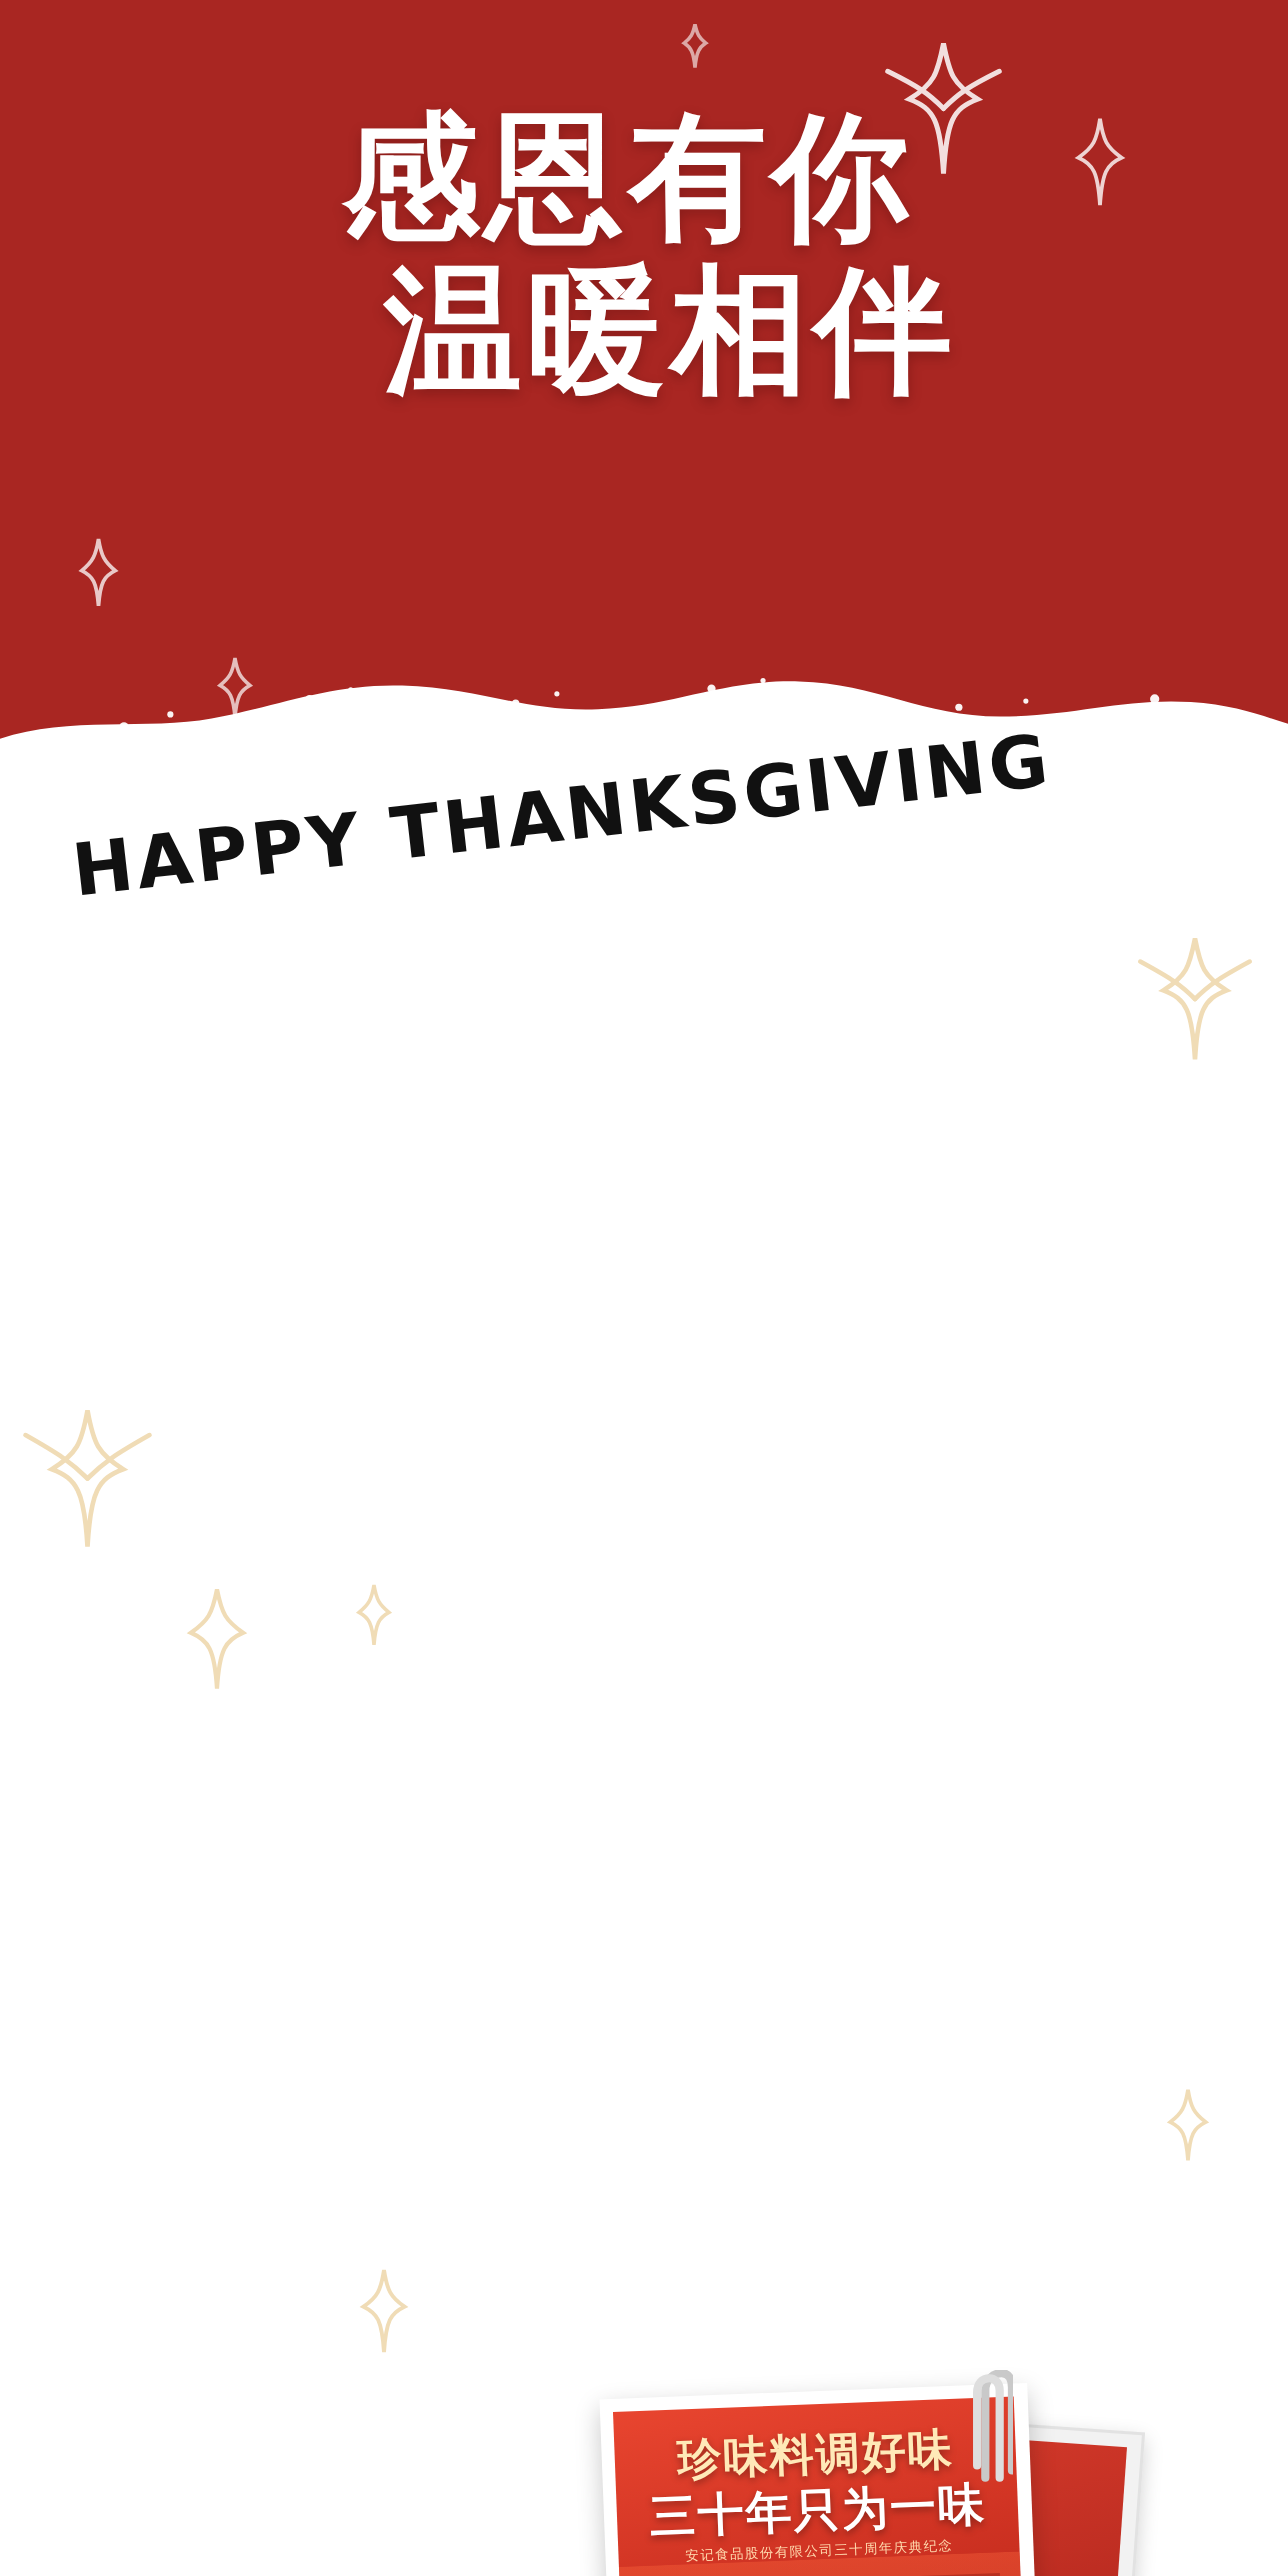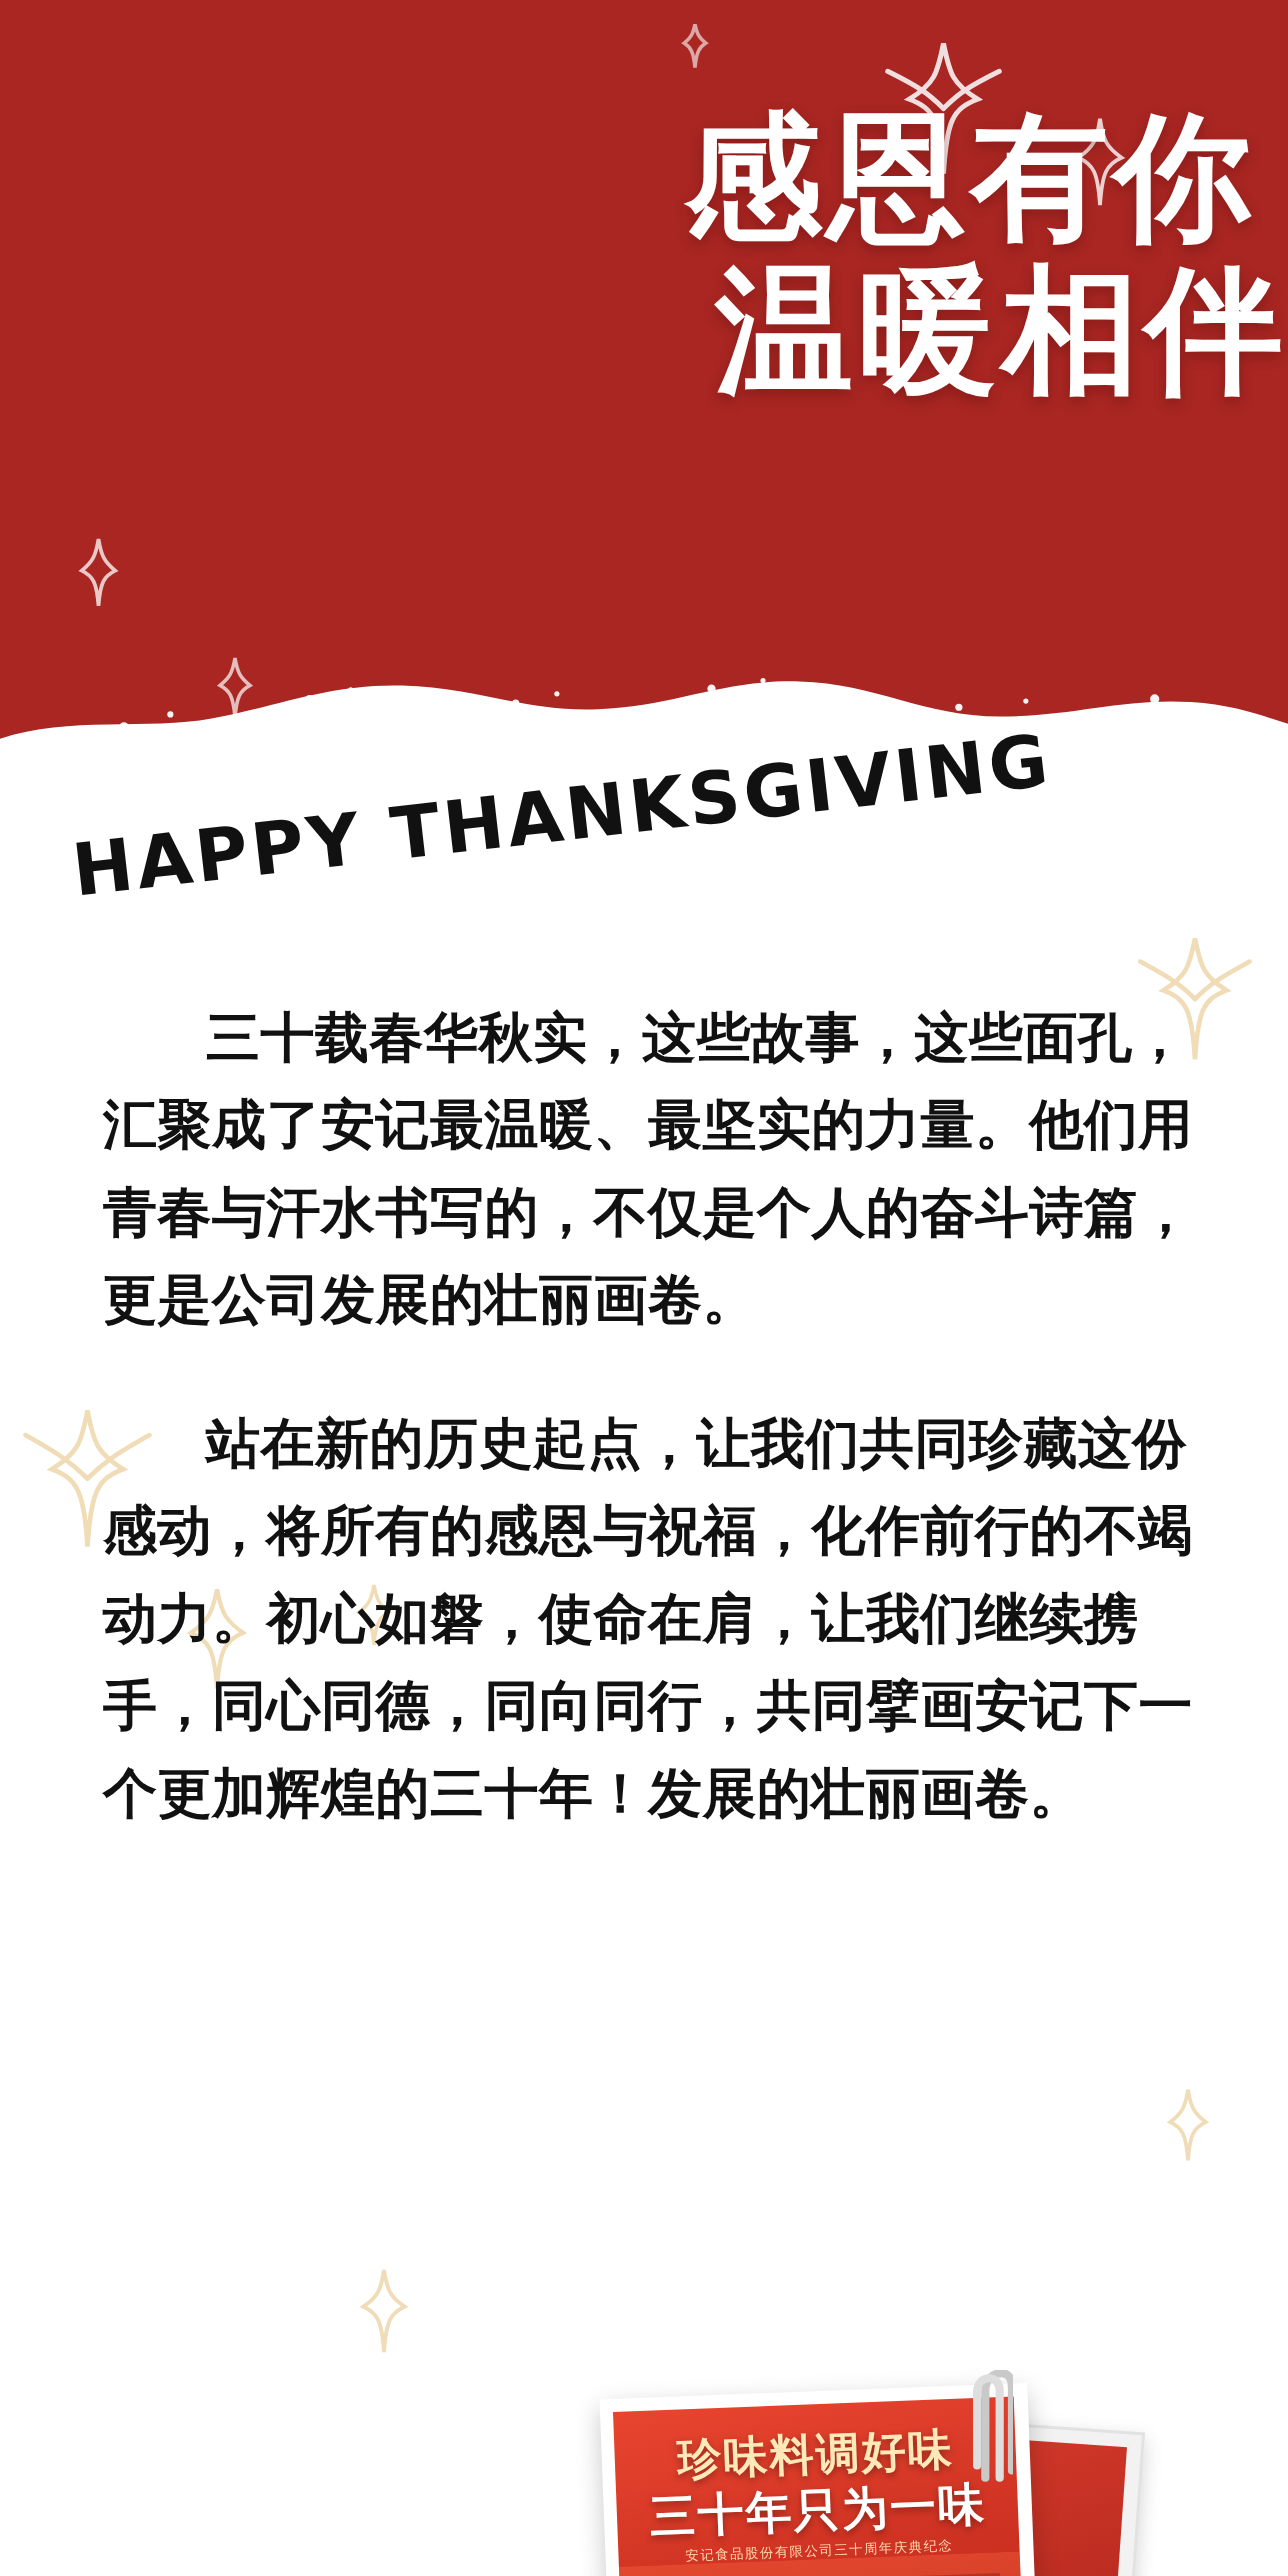--- a/index.html
+++ b/index.html
@@ -41,21 +41,21 @@
     position: absolute;
     pointer-events: none;
   }
 
   
   .headline {
     position: absolute;
     left: 0;
     top: 108px;
     width: 1288px;
-    text-align: right;
+    text-align: center;
     color: #ffffff;
     font-family: "DejaVu Sans", sans-serif;
     font-weight: bold;
     letter-spacing: 5.2px;
     line-height: 1.02;
     text-shadow: 0 5.2px 12.4px rgba(60,8,6,0.30);
   }
   .headline .l1 {
     display: block;
     font-size: 138px;
@@ -288,24 +288,20 @@
   <svg class="doodle" style="left:1139px; top:2076px;" width="98" height="98" viewBox="0 0 100 100">
     <g stroke="#f0dcb6" stroke-width="3.8" stroke-linecap="round" fill="none">
       <path d="M50 14 C53 32 56 38 68 47 C56 53 52 59 50 86 C48 59 44 53 32 47 C44 38 47 32 50 14Z"></path>
     </g>
   </svg>
 
   <div class="eng-wrap">
     <div class="eng">HAPPY THANKSGIVING</div>
   </div>
 
-  <div class="body-text">
-    <p class="para">三十载春华秋实，这些故事，这些面孔，汇聚成了安记最温暖、最坚实的力量。他们用青春与汗水书写的，不仅是个人的奋斗诗篇，更是公司发展的壮丽画卷。</p>
-    <p class="para">站在新的历史起点，让我们共同珍藏这份感动，将所有的感恩与祝福，化作前行的不竭动力。初心如磐，使命在肩，让我们继续携手，同心同德，同向同行，共同擘画安记下一个更加辉煌的三十年！发展的壮丽画卷。</p>
-  </div>
 
   <div class="photo-stack">
 
     <div class="card-back">
       <div class="card-back-inner">
         
       </div>
     </div>
 
     <div class="card-front">

